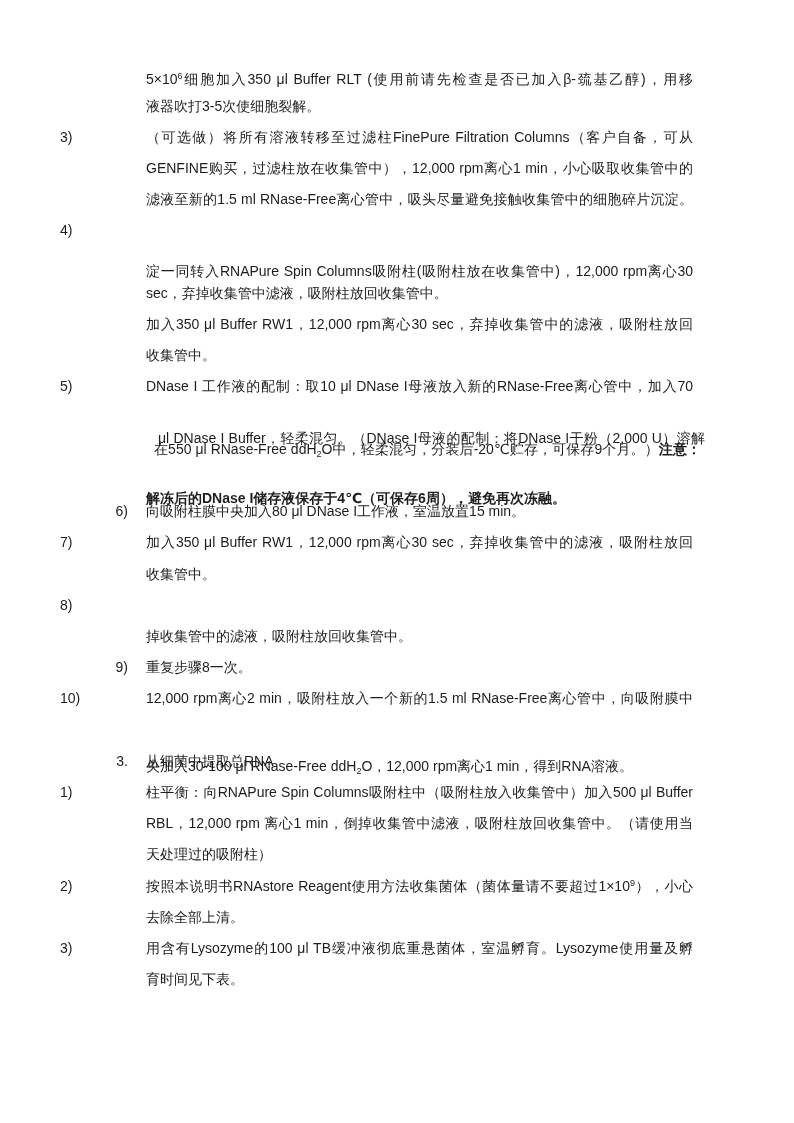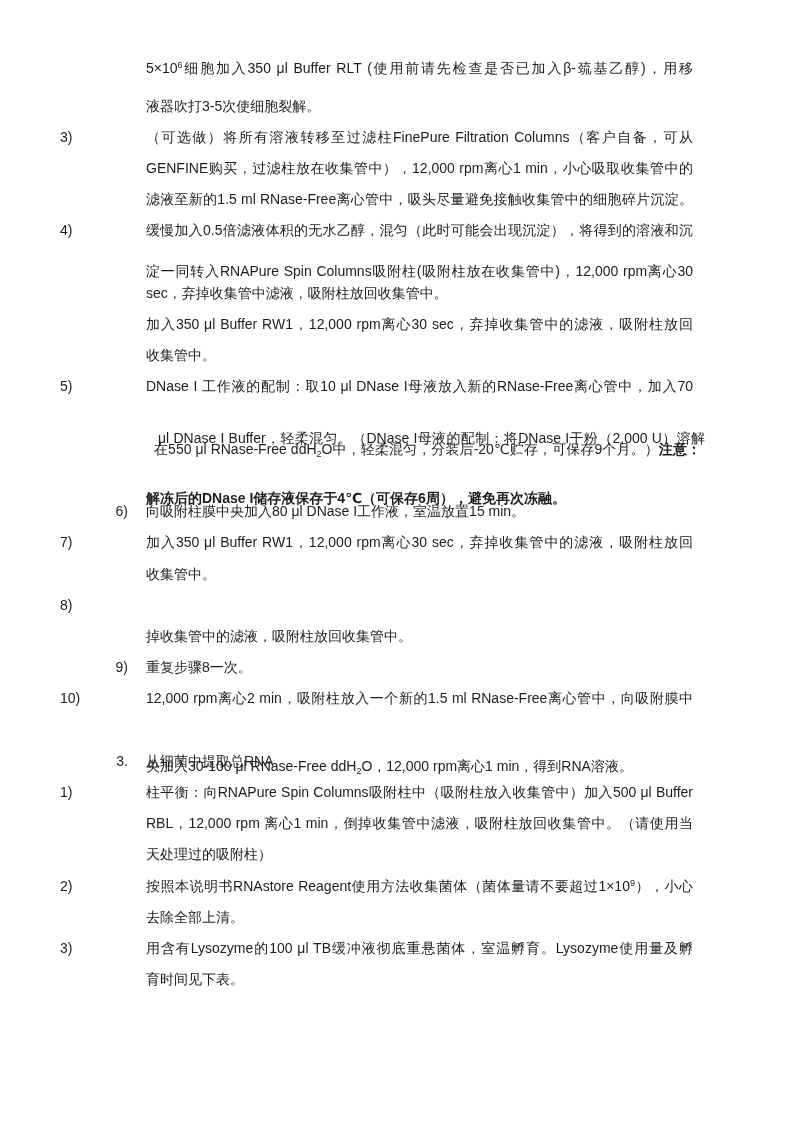--- a/index.html
+++ b/index.html
@@ -42,26 +42,26 @@
   }
   .seg.b{font-weight:bold;}
   .seg.sup{font-size:9px;position:relative;top:-5px;}
   .seg.sub{font-size:9px;position:relative;top:3px;}
 </style>
 </head>
 <body>
 
 <div class="page">
   <div id="doc">
-      <div class="line just" style="top: 53px;"><span class="seg">5×10</span><span class="seg sup">6</span><span class="seg">细胞加入350 μl Buffer RLT (使用前请先检查是否已加入β-巯基乙醇)，用移</span></div>
+      <div class="line just" style="top: 64px;"><span class="seg">5×10</span><span class="seg sup">6</span><span class="seg">细胞加入350 μl Buffer RLT (使用前请先检查是否已加入β-巯基乙醇)，用移</span></div>
       <div class="line" style="top: 90.6px;"><span class="seg">液器吹打3-5次使细胞裂解。</span></div>
       <div class="line just" style="top: 121.8px;"><span class="marker">3)</span><span class="seg">（可选做）将所有溶液转移至过滤柱FinePure Filtration Columns（客户自备，可从</span></div>
       <div class="line just" style="top: 153px;"><span class="seg">GENFINE购买，过滤柱放在收集管中），12,000 rpm离心1 min，小心吸取收集管中的</span></div>
       <div class="line just" style="top: 184.2px;"><span class="seg">滤液至新的1.5 ml RNase-Free离心管中，吸头尽量避免接触收集管中的细胞碎片沉淀。</span></div>
-      <div class="line just" style="top: 215.4px;"><span class="marker">4)</span><span class="seg">缓慢加入0.5倍滤液体积的无水乙醇，混匀（此时可能会出现沉淀），将得到的溶液和沉</span></div>
+      <div class="line just" style="top: 215.4px;"><span class="marker">4)</span></div>
       <div class="line just" style="top: 256px;"><span class="seg">淀一同转入RNAPure Spin Columns吸附柱(吸附柱放在收集管中)，12,000 rpm离心30</span></div>
       <div class="line" style="top: 277.8px;"><span class="seg">sec，弃掉收集管中滤液，吸附柱放回收集管中。</span></div>
       <div class="line just" style="top: 309px;"><span class="seg">加入350 μl Buffer RW1，12,000 rpm离心30 sec，弃掉收集管中的滤液，吸附柱放回</span></div>
       <div class="line" style="top: 340.2px;"><span class="seg">收集管中。</span></div>
       <div class="line just" style="top: 371.4px;"><span class="marker">5)</span><span class="seg">DNase I 工作液的配制：取10 μl DNase I母液放入新的RNase-Free离心管中，加入70</span></div>
       <div class="line just" style="top: 423px; margin-left: 12px;"><span class="seg">μl DNase I Buffer，轻柔混匀。（DNase I母液的配制：将DNase I干粉（2,000 U）溶解</span></div>
       <div class="line just" style="top: 433.8px; margin-left: 8px;"><span class="seg">在550 μl RNase-Free ddH</span><span class="seg sub">2</span><span class="seg">O中，轻柔混匀，分装后-20℃贮存，可保存9个月。）</span><span class="seg b">注意：</span></div>
       <div class="line" style="top: 483px;"><span class="seg b">解冻后的DNase I储存液保存于4℃（可保存6周），避免再次冻融。</span></div>
       <div class="line" style="top: 496.2px;"><span class="marker">6)</span><span class="seg">向吸附柱膜中央加入80 μl DNase I工作液，室温放置15 min。</span></div>
       <div class="line just" style="top: 527.4px;"><span class="marker">7)</span><span class="seg">加入350 μl Buffer RW1，12,000 rpm离心30 sec，弃掉收集管中的滤液，吸附柱放回</span></div>

